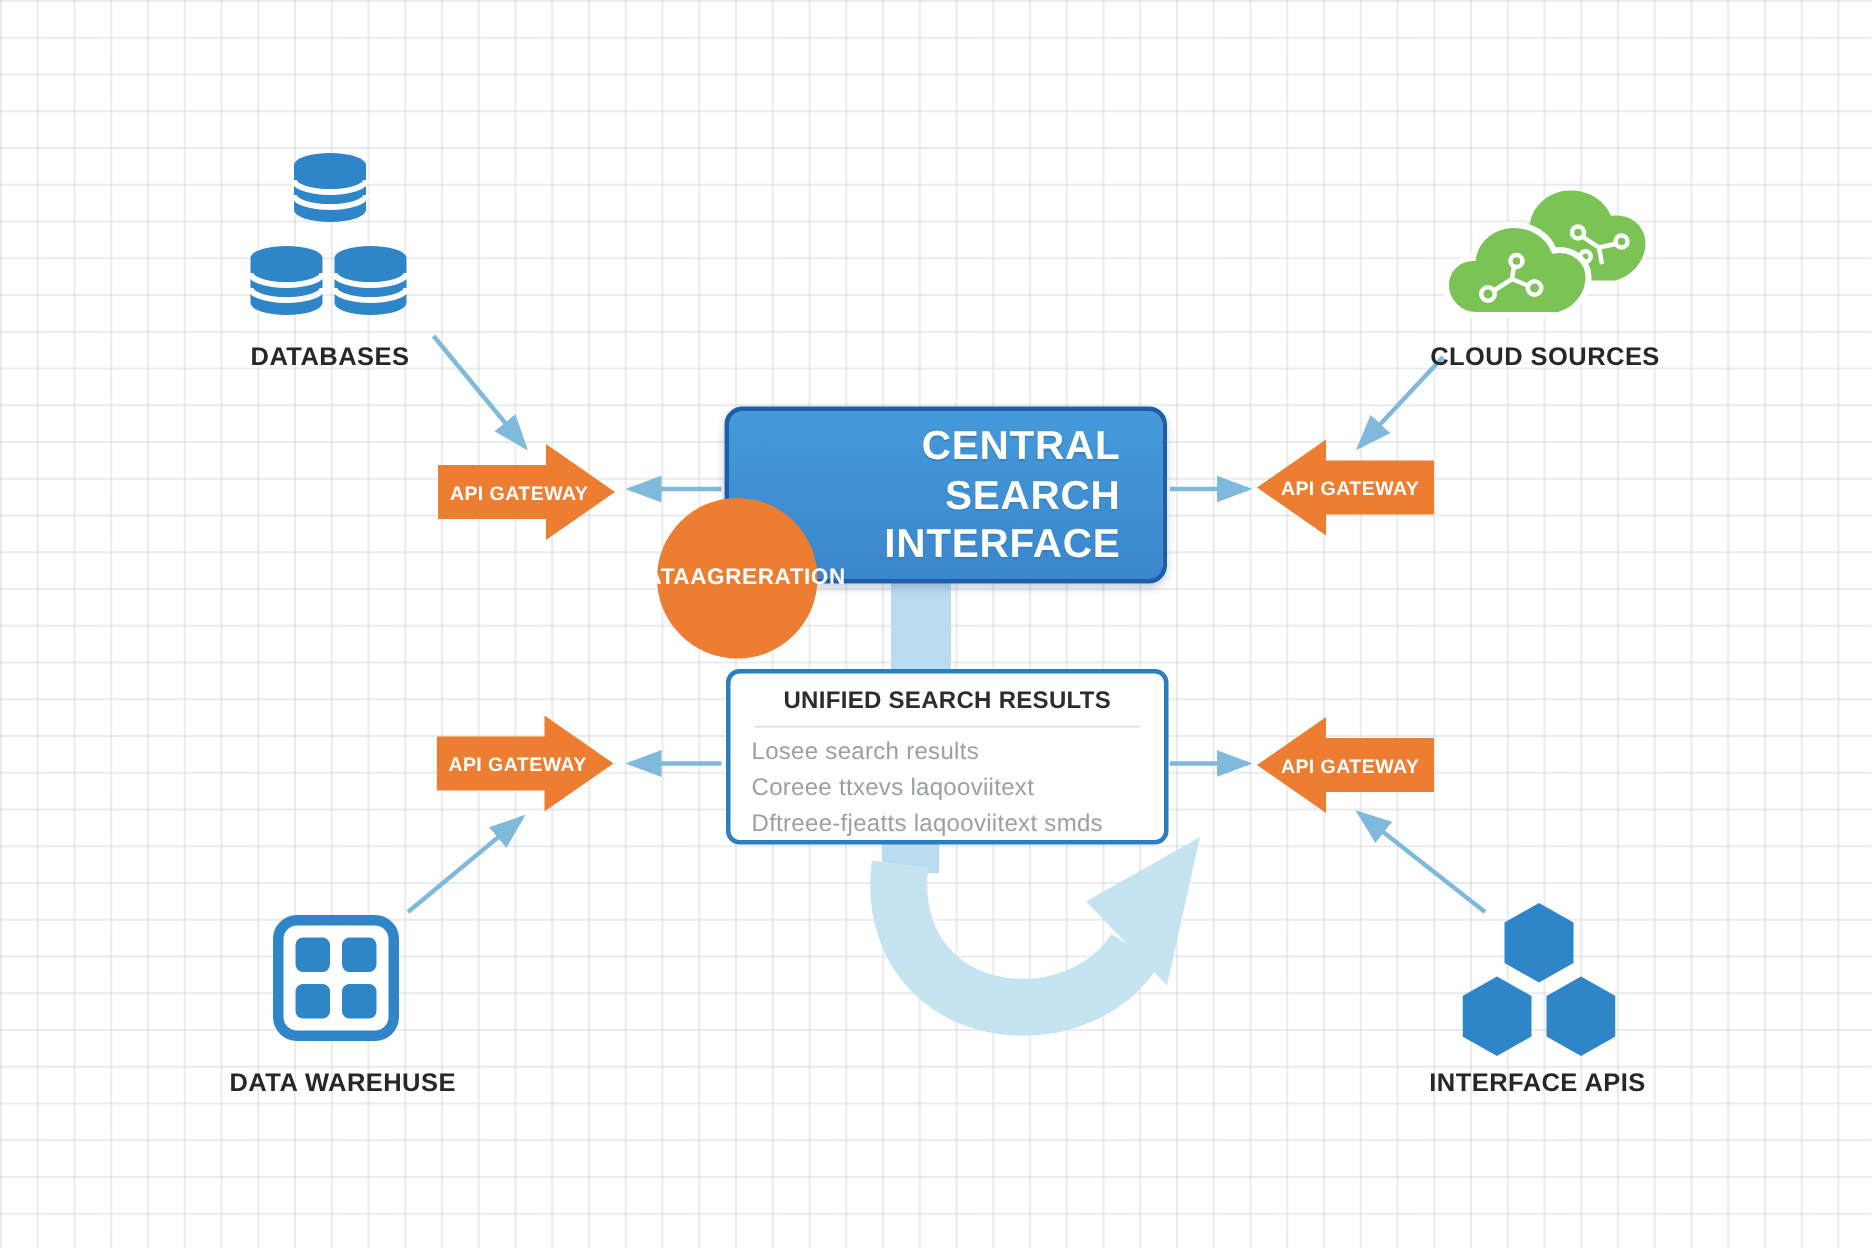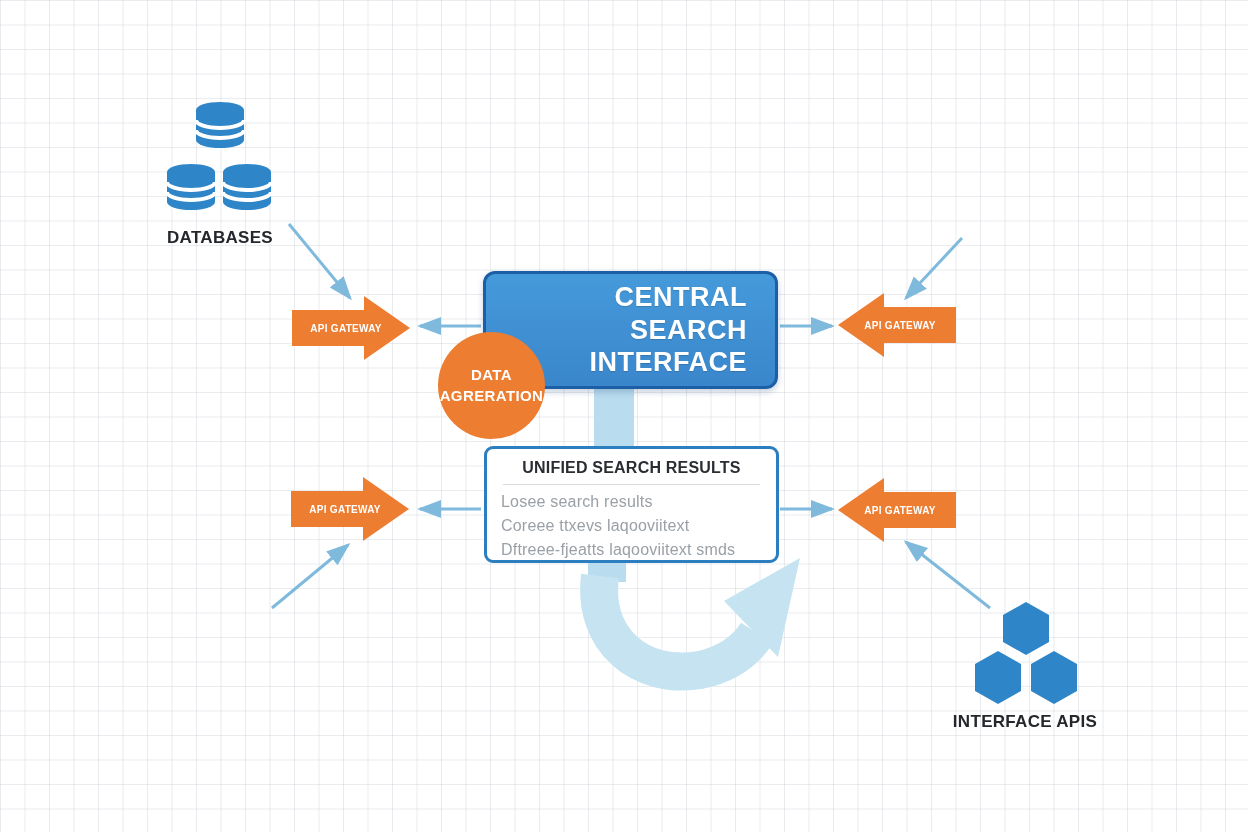--- a/index.html
+++ b/index.html
@@ -39,21 +39,21 @@
   .central-box .title{
     color:#fff;font-size:27px;font-weight:bold;text-align:right;
     line-height:1.2;letter-spacing:.5px;padding:0 28px;
     text-shadow:0 1px 1px rgba(0,0,0,.15);
   }
 
   
   .agg-circle{
     position:absolute;left:438px;top:332px;width:107px;height:107px;
     background:#ed7d31;border-radius:50%;
-    display:flex;flex-direction:column;align-items:center;justify-content:center;
+    display:flex;flex-direction:row;align-items:center;justify-content:center;
     z-index:4;color:#fff;font-weight:bold;font-size:15px;letter-spacing:.4px;
     line-height:1.35;text-align:center;
   }
 
   
   .results-box{
     position:absolute;left:484px;top:446px;width:295px;height:117px;
     background:#fff;border:3px solid #2b7fc1;border-radius:9px;
     z-index:3;box-sizing:border-box;padding:10px 14px 8px 14px;
   }
@@ -64,21 +64,21 @@
   .results-box .divider{height:1px;background:#d9dcdf;margin:0 2px 8px 2px;}
   .results-box .item{
     font-size:16px;color:#9aa0a6;margin-bottom:6px;letter-spacing:.2px;
     white-space:nowrap;
   }
 
   
   .gateway{
     position:absolute;width:118px;height:64px;background:#ed7d31;
     display:flex;align-items:center;justify-content:center;
-    z-index:2;color:#fff;font-size:10px;font-weight:bold;letter-spacing:.3px;
+    z-index:2;color:#fff;font-size:13px;font-weight:bold;letter-spacing:.3px;
     white-space:nowrap;box-sizing:border-box;
   }
   .gateway.right{
     clip-path:polygon(0% 22%, 61% 22%, 61% 0%, 100% 50%, 61% 100%, 61% 78%, 0% 78%);
     padding-right:10px;
   }
   .gateway.left{
     clip-path:polygon(100% 22%, 39% 22%, 39% 0%, 0% 50%, 39% 100%, 39% 78%, 100% 78%);
     padding-left:6px;
   }
@@ -137,21 +137,53 @@
         </g>
         <g transform="translate(64,62)">
           <path d="M0,8 a24,8 0 0 1 48,0 V38 a24,8 0 0 1 -48,0 Z"></path>
           <path d="M0,18 a24,8 0 0 0 48,0 M0,28 a24,8 0 0 0 48,0" stroke="#fff" stroke-width="4" fill="none"></path>
         </g>
       </g>
     </svg>
     <div class="node-label" style="top:128px;">DATABASES</div>
   </div>
 
-
+  <div class="node" style="left:950px;top:100px;width:160px;height:160px;">
+    <svg width="140" height="115" viewBox="0 0 140 115" style="position:absolute;left:12px;top:5px;">
+
+      <path d="M60,82 C48,82 40,72 40,62 C40,52 48,44 58,44 C60,31 72,22 85,22 C98,22 108,29 112,39 C124,37 135,45 135,57 C135,69 126,79 115,82 Z" fill="#7cc356"></path>
+
+      <g stroke="#fff" stroke-width="3" fill="none">
+        <path d="M92,52 l12,8 l14,-3 m-14,3 l2,11"></path>
+        <circle cx="90" cy="50" r="4" fill="#7cc356"></circle>
+        <circle cx="119" cy="56" r="4" fill="#7cc356"></circle>
+        <circle cx="95" cy="66" r="3.5" fill="#7cc356"></circle>
+      </g>
+
+      <path d="M22,105 C10,105 2,95 2,85 C2,75 10,67 20,67 C22,54 34,45 47,45 C60,45 70,52 74,62 C86,60 97,68 97,80 C97,92 88,102 77,105 Z" fill="#7cc356" stroke="#fff" stroke-width="4"></path>
+
+      <g stroke="#fff" stroke-width="3" fill="none">
+        <path d="M32,90 l14,-9 l12,5 m-12,-5 l2,-13"></path>
+        <circle cx="30" cy="91" r="4.5" fill="#7cc356"></circle>
+        <circle cx="61" cy="87" r="4.5" fill="#7cc356"></circle>
+        <circle cx="49" cy="69" r="4" fill="#7cc356"></circle>
+      </g>
+    </svg>
+    <div class="node-label" style="top:128px;">CLOUD SOURCES</div>
+  </div>
+
+  <div class="node" style="left:153px;top:605px;width:140px;height:140px;">
+    <div class="warehouse-icon" style="left:29px;top:5px;">
+      <div class="cell"></div>
+      <div class="cell"></div>
+      <div class="cell"></div>
+      <div class="cell"></div>
+    </div>
+    <div class="node-label" style="top:107px;">DATA WAREHUSE</div>
+  </div>
 
   <div class="node" style="left:950px;top:598px;width:150px;height:145px;">
     <svg width="102" height="104" viewBox="0 0 102 104" style="position:absolute;left:25px;top:4px;">
       <g fill="#2e86c8">
         <polygon transform="translate(28,0)" points="23,0 46,13 46,40 23,53 0,40 0,13"></polygon>
         <polygon transform="translate(0,49)" points="23,0 46,13 46,40 23,53 0,40 0,13"></polygon>
         <polygon transform="translate(56,49)" points="23,0 46,13 46,40 23,53 0,40 0,13"></polygon>
       </g>
     </svg>
     <div class="node-label" style="top:114px;">INTERFACE APIS</div>

